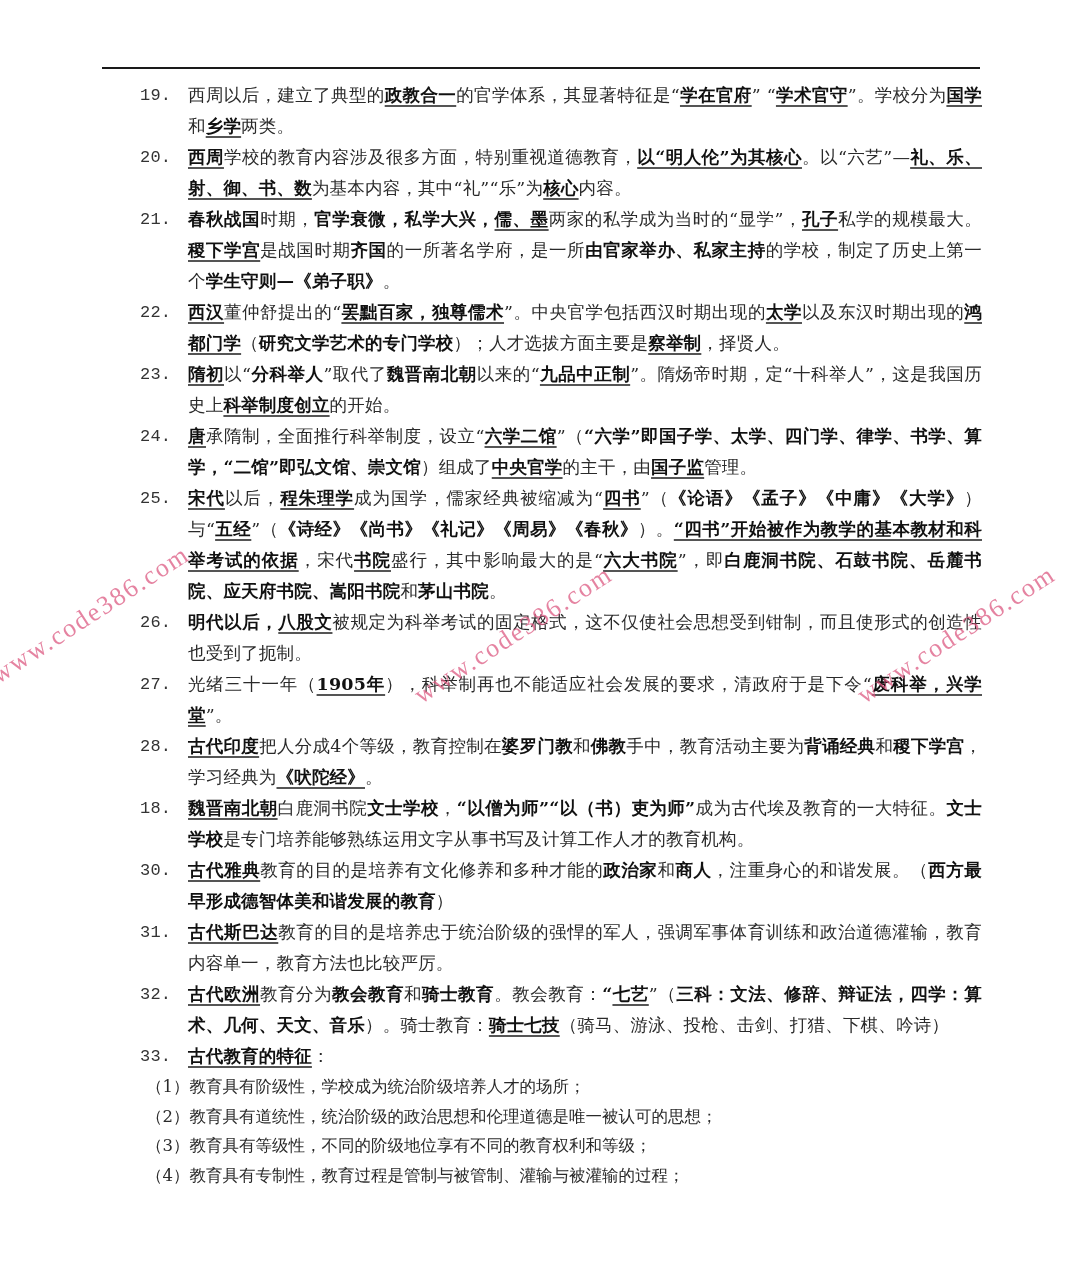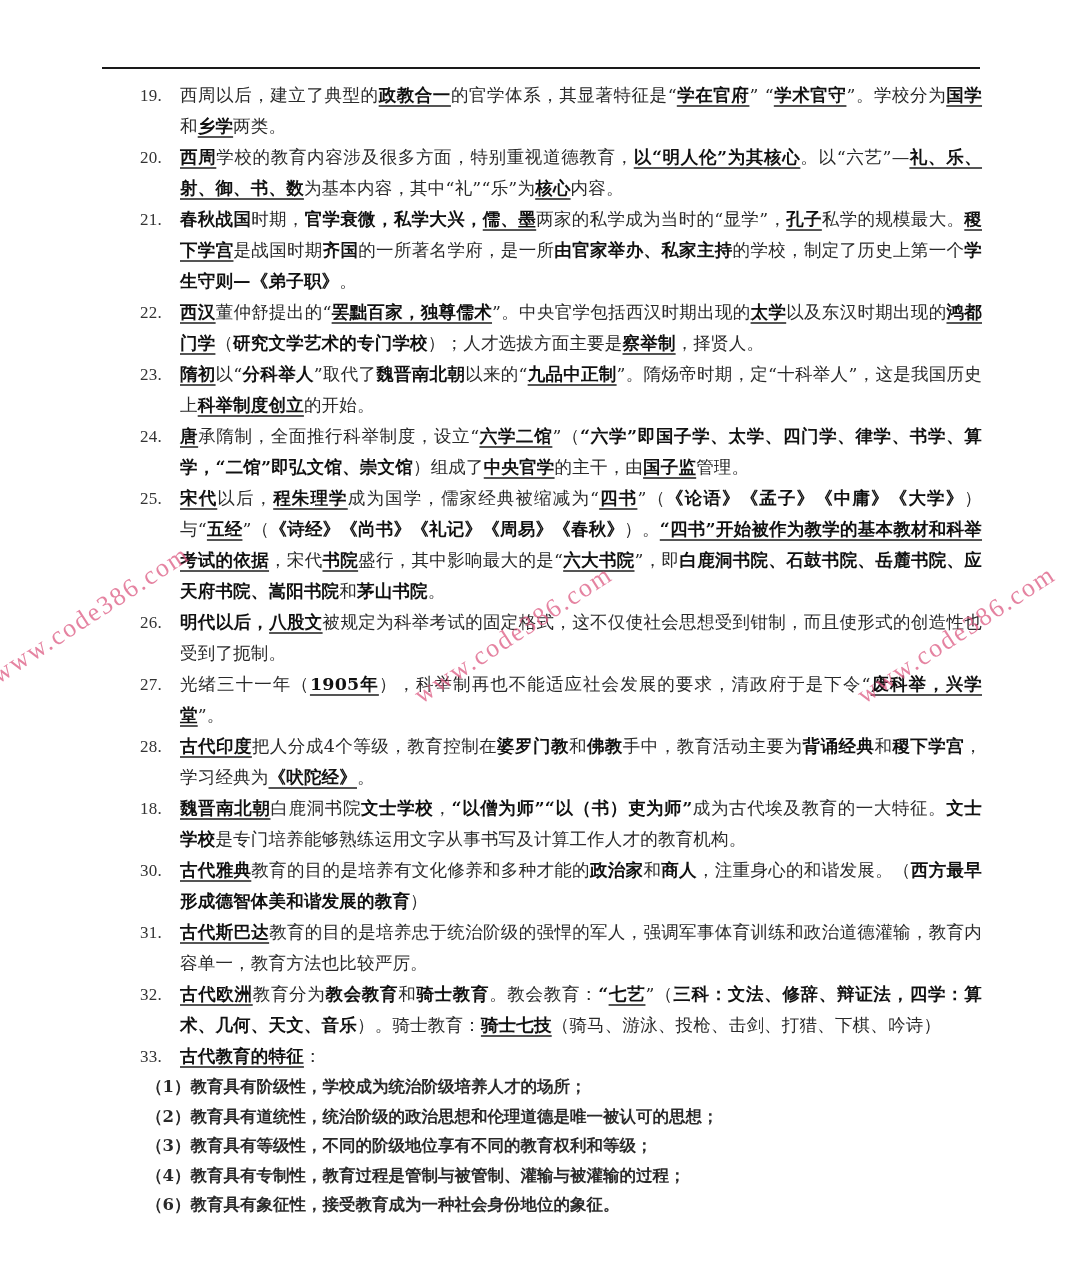--- a/index.html
+++ b/index.html
@@ -15,28 +15,28 @@
   .content {
     position: absolute; left: 140px; top: 80px; width: 842px;
   }
   .item {
     position: relative; padding-left: 40px;
     font-size: 17.5px; line-height: 31px; letter-spacing: 0.2px;
     text-align: justify;
   }
   .item .num {
     position: absolute; left: 0; top: 0; width: 36px;
-    font-family: Liberation Serif, serif; font-size: 17px; color: #333;
+    font-family: Liberation Mono, monospace; font-size: 17px; color: #333;
   }
-  .item .body { display: block; }
+  .item .body { display: block; margin-left: 8px; }
   .b { font-weight: bold; color: #111; }
   .u { text-decoration: underline; text-decoration-thickness: 2px; text-underline-offset: 4px; text-decoration-color: #555; }
   .sub {
     position: relative; padding-left: 6px;
-    font-size: 16.5px; line-height: 29.5px; color: #2a2a2a; font-weight: bold;
+    font-size: 16.5px; line-height: 29.5px; color: #2a2a2a;
   }
   .wm {
     position: absolute; font-family: "Liberation Serif", serif;
     font-size: 26px; color: rgba(220, 90, 130, 0.75);
     transform-origin: left bottom; letter-spacing: 2px;
     white-space: nowrap; pointer-events: none;
   }
 </style>
 </head>
 <body>
@@ -104,19 +104,18 @@
       <div class="item">
         <span class="num">33.</span>
         <span class="body"><span class="b u">古代教育的特征</span><span>：</span></span>
       </div>
     </div>
   <div id="features">
       <div class="sub">（1）教育具有阶级性，学校成为统治阶级培养人才的场所；</div>
       <div class="sub">（2）教育具有道统性，统治阶级的政治思想和伦理道德是唯一被认可的思想；</div>
       <div class="sub">（3）教育具有等级性，不同的阶级地位享有不同的教育权利和等级；</div>
       <div class="sub">（4）教育具有专制性，教育过程是管制与被管制、灌输与被灌输的过程；</div>
-      <div class="sub">（6）教育具有象征性，接受教育成为一种社会身份地位的象征。</div>
     </div>
 </div>
 
 <div class="wm" style="left:2px; top:660px; transform: rotate(-33deg);">www.code386.com</div>
 <div class="wm" style="left:425px; top:680px; transform: rotate(-33deg);">www.code386.com</div>
 <div class="wm" style="left:868px; top:680px; transform: rotate(-33deg);">www.code386.com</div>
 
 </body></html>

